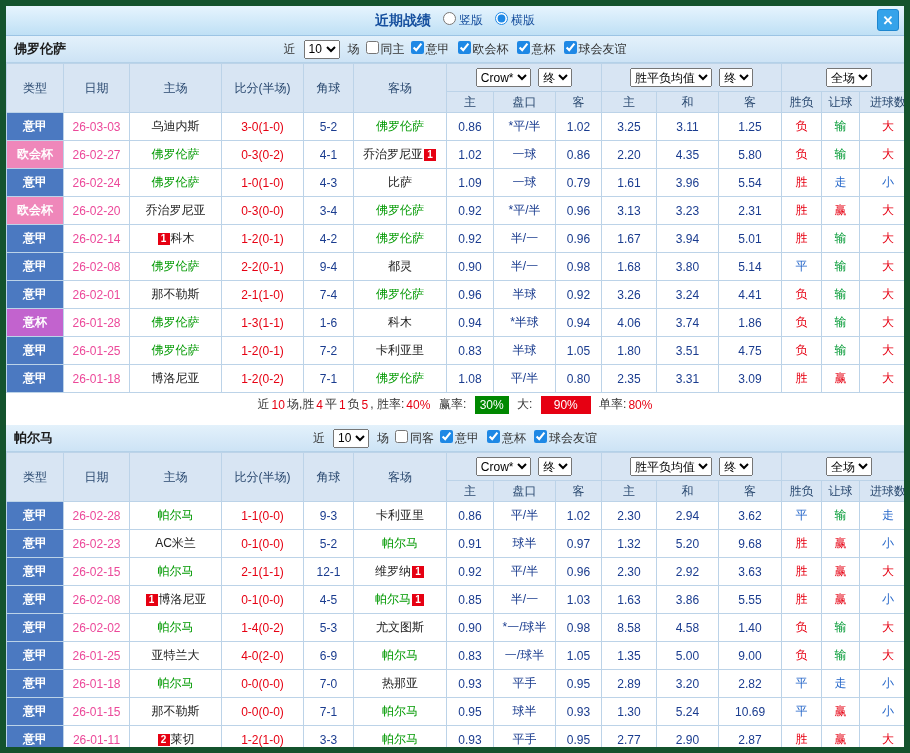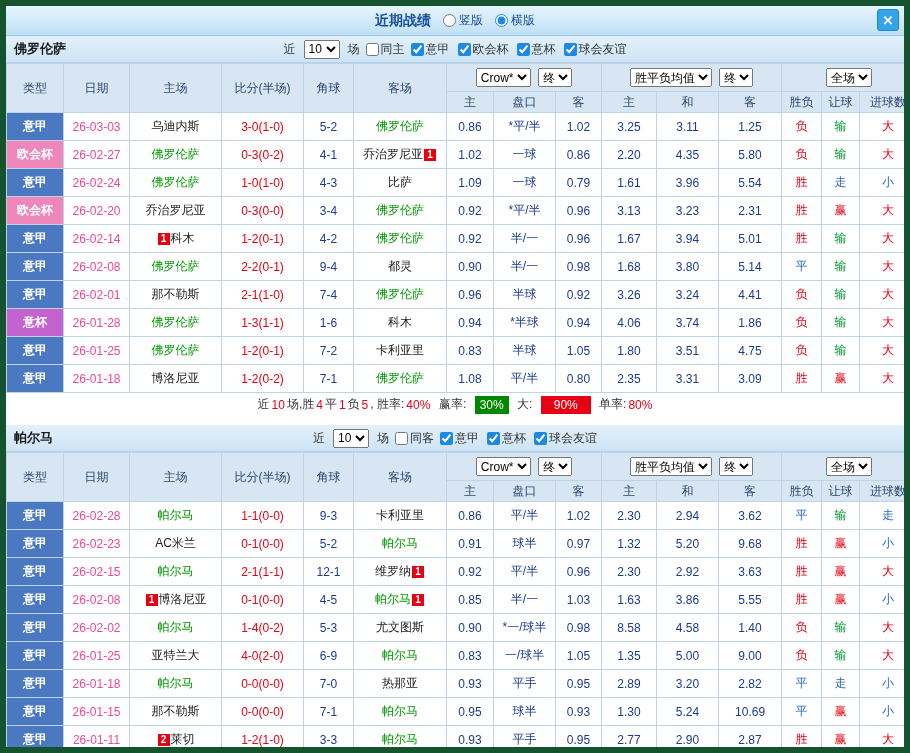--- a/index.html
+++ b/index.html
@@ -4,34 +4,34 @@
 <style>
   html,body{margin:0;padding:0;background:#fff;}
   body{width:910px;font-family:"Liberation Sans","DejaVu Sans",sans-serif;font-size:12px;color:#333;}
   .popup{width:910px;height:753px;border:6px solid #14532d;box-sizing:border-box;background:#fff;overflow:hidden;}
 
   
   .titlebar{height:29px;background:linear-gradient(#e6f4fe,#bfe0f5);border-bottom:1px solid #9cc4e4;
     display:flex;align-items:center;position:relative;}
   .title-cluster{margin:0 auto;display:flex;align-items:center;gap:12px;}
   .win-title{font-weight:bold;font-size:14px;color:#154f9e;}
-  .radio{display:inline-flex;align-items:center;gap:3px;color:#18509e;cursor:pointer;}
+  .radio{display:inline-flex;align-items:flex-start;gap:3px;color:#18509e;cursor:pointer;}
   .radio input{margin:0;accent-color:#1e88e5;}
   .close-btn{position:absolute;right:5px;top:3px;width:22px;height:22px;background:#35a3ea;color:#fff;
     border:1px solid #1d86cf;border-radius:3px;font-size:13px;font-weight:bold;cursor:pointer;
     display:flex;align-items:center;justify-content:center;padding:0;}
 
   
   .team-section + .team-section{margin-top:9px;}
   .banner{height:26px;background:linear-gradient(#e3f1fb,#cde3f5);border-bottom:1px solid #b4d1e8;
     display:flex;align-items:center;position:relative;}
   .team-name{position:absolute;left:8px;font-weight:bold;font-size:13px;color:#1a1a1a;}
   .filters{margin:0 auto;display:flex;align-items:center;gap:6px;color:#333;}
   .filters .sel,.ctrl select{font-family:inherit;font-size:12px;height:19px;margin:0 2px;}
-  .cb{display:inline-flex;align-items:center;gap:2px;cursor:pointer;}
+  .cb{display:inline-flex;gap:2px;cursor:pointer;}
   .cb input{margin:0;width:13px;height:13px;accent-color:#1e88e5;}
   .league-checks{display:inline-flex;align-items:center;gap:8px;}
 
   
   table.grid{width:100%;border-collapse:collapse;table-layout:fixed;font-size:12px;}
   .grid th,.grid td{border:1px solid #bcd3e8;padding:0 1px;text-align:center;white-space:nowrap;overflow:hidden;}
   .grid thead th{background:#d8e5f3;color:#29486f;font-weight:normal;}
   .hdr-top th{height:27px;}
   .hdr-sub th{height:20px;}
   .grid tbody td{height:27px;background:#fff;}

